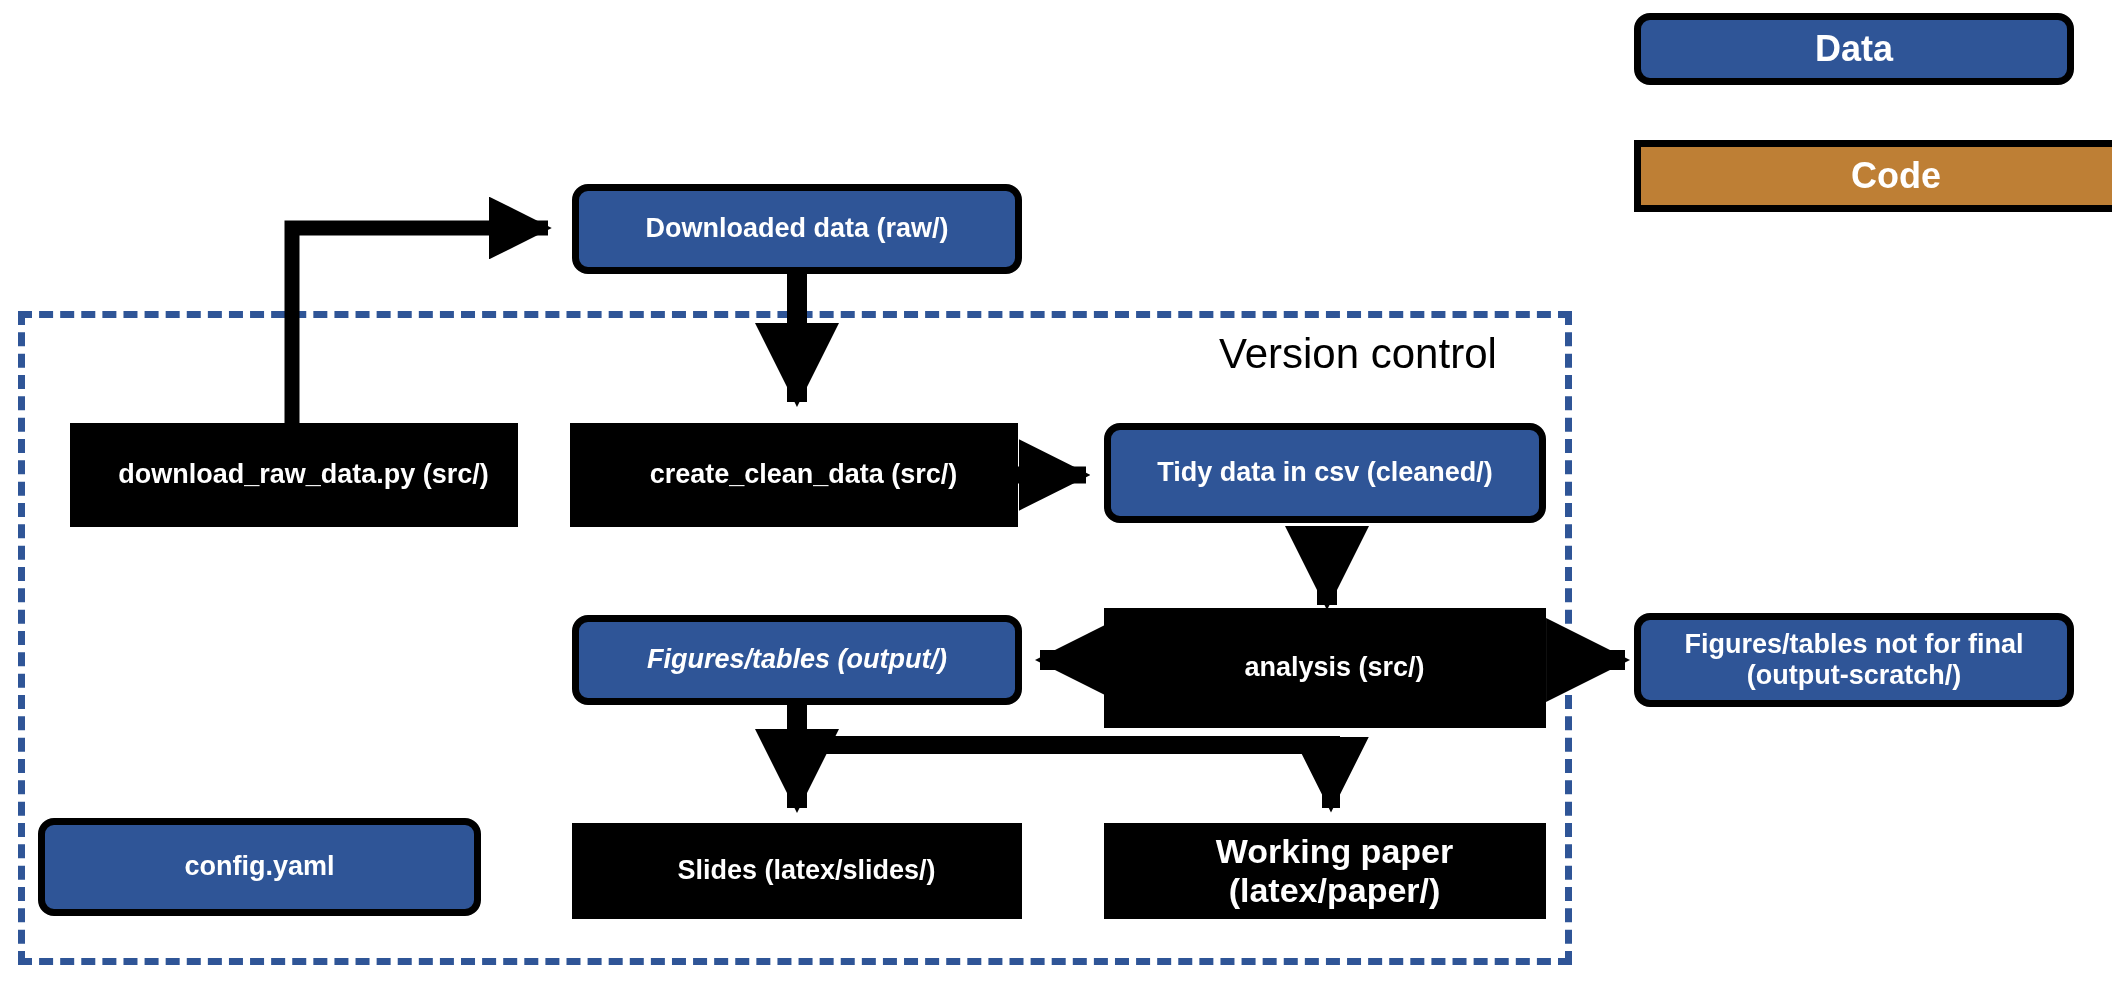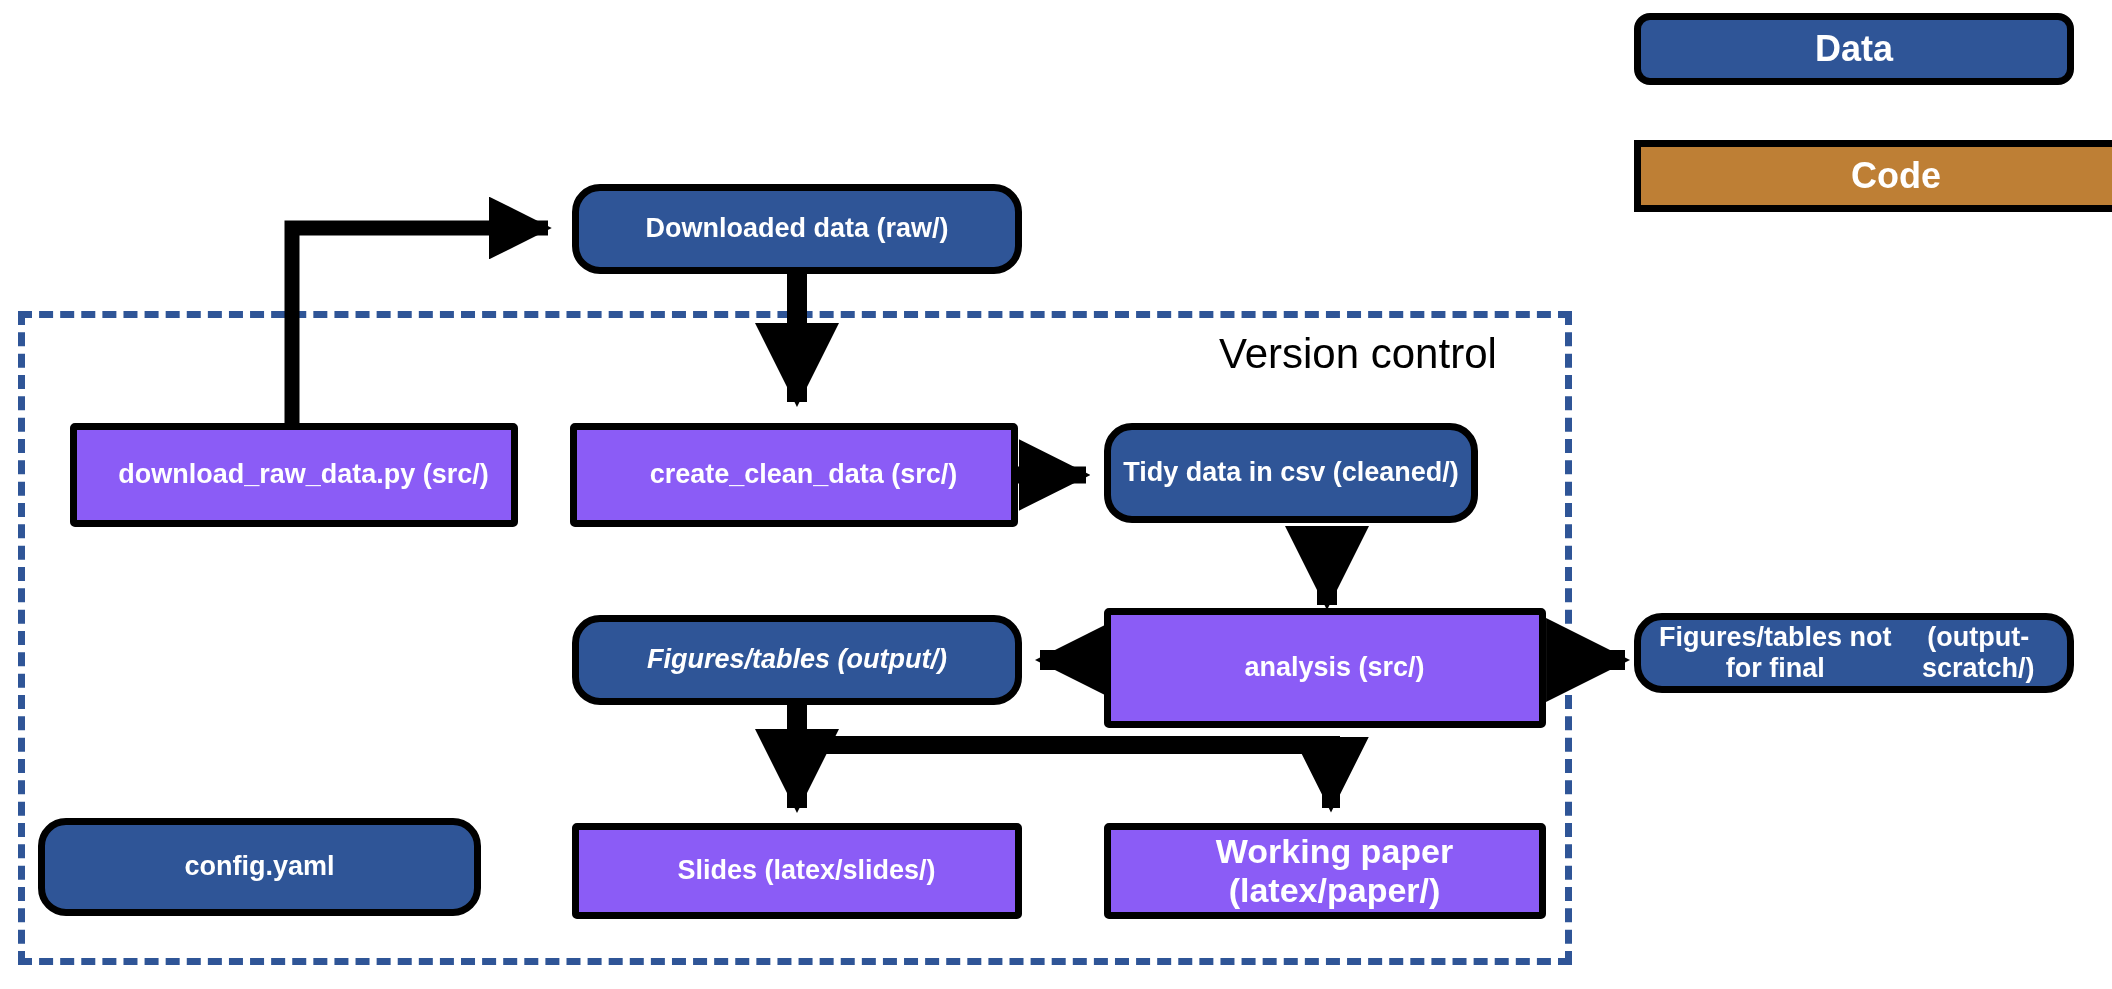--- a/index.html
+++ b/index.html
@@ -44,25 +44,25 @@
     align-items: center;
     justify-content: center;
     text-align: center;
     color: #ffffff;
     font-weight: bold;
     line-height: 1.16;
     padding: 2px 10px;
   }
   .node.data {
     background: #2F5597;
-    border-radius: 28px;
+    border-radius: 16px;
   }
   .node.code {
-    background: #8b5cf6;
-    border-radius: 5px;
+    background: #000000;
+    border-radius: 0;
     padding-left: 29px;
   }
   .legend-node {
     position: absolute;
     box-sizing: border-box;
     border: 7px solid #000000;
     display: flex;
     align-items: center;
     justify-content: center;
     color: #ffffff;
@@ -109,27 +109,27 @@
 
     <path d="M 808 745 L 1331 745 L 1331 808" stroke="#000000" stroke-width="18" fill="none" stroke-linejoin="miter" marker-end="url(#ah)"></path>
   </svg>
 
   <div class="node data" style="left:572px; top:184px; width:450px; height:90px; font-size:27px;">Downloaded data (raw/)</div>
 
   <div class="node code" style="left:70px; top:423px; width:448px; height:104px; font-size:27px;">download_raw_data.py (src/)</div>
 
   <div class="node code" style="left:570px; top:423px; width:448px; height:104px; font-size:27px;text-align:right;">create_clean_data (src/)</div>
 
-  <div class="node data" style="left:1104px; top:423px; width:374px; height:100px; font-size:27px;">Tidy data in csv (cleaned/)</div>
+  <div class="node data" style="left:1104px; top:423px; width:442px; height:100px; font-size:27px;">Tidy data in csv (cleaned/)</div>
 
   <div class="node data" style="left:572px; top:615px; width:450px; height:90px; font-size:27px;font-style:italic;">Figures/tables (output/)</div>
 
   <div class="node code" style="left:1104px; top:608px; width:442px; height:120px; font-size:27px;">analysis (src/)</div>
 
-  <div class="node data" style="left:1634px; top:613px; width:440px; height:80px; font-size:27px; flex-direction:row;">
+  <div class="node data" style="left:1634px; top:613px; width:440px; height:94px; font-size:27px; flex-direction:column;">
     <span>Figures/tables not for final</span>
     <span>(output-scratch/)</span>
   </div>
 
   <div class="node data" style="left:38px; top:818px; width:443px; height:98px; font-size:27px;">config.yaml</div>
 
   <div class="node code" style="left:572px; top:823px; width:450px; height:96px; font-size:27px;">Slides (latex/slides/)</div>
 
   <div class="node code" style="left:1104px; top:823px; width:442px; height:96px; font-size:34px;">Working paper (latex/paper/)</div>
 

